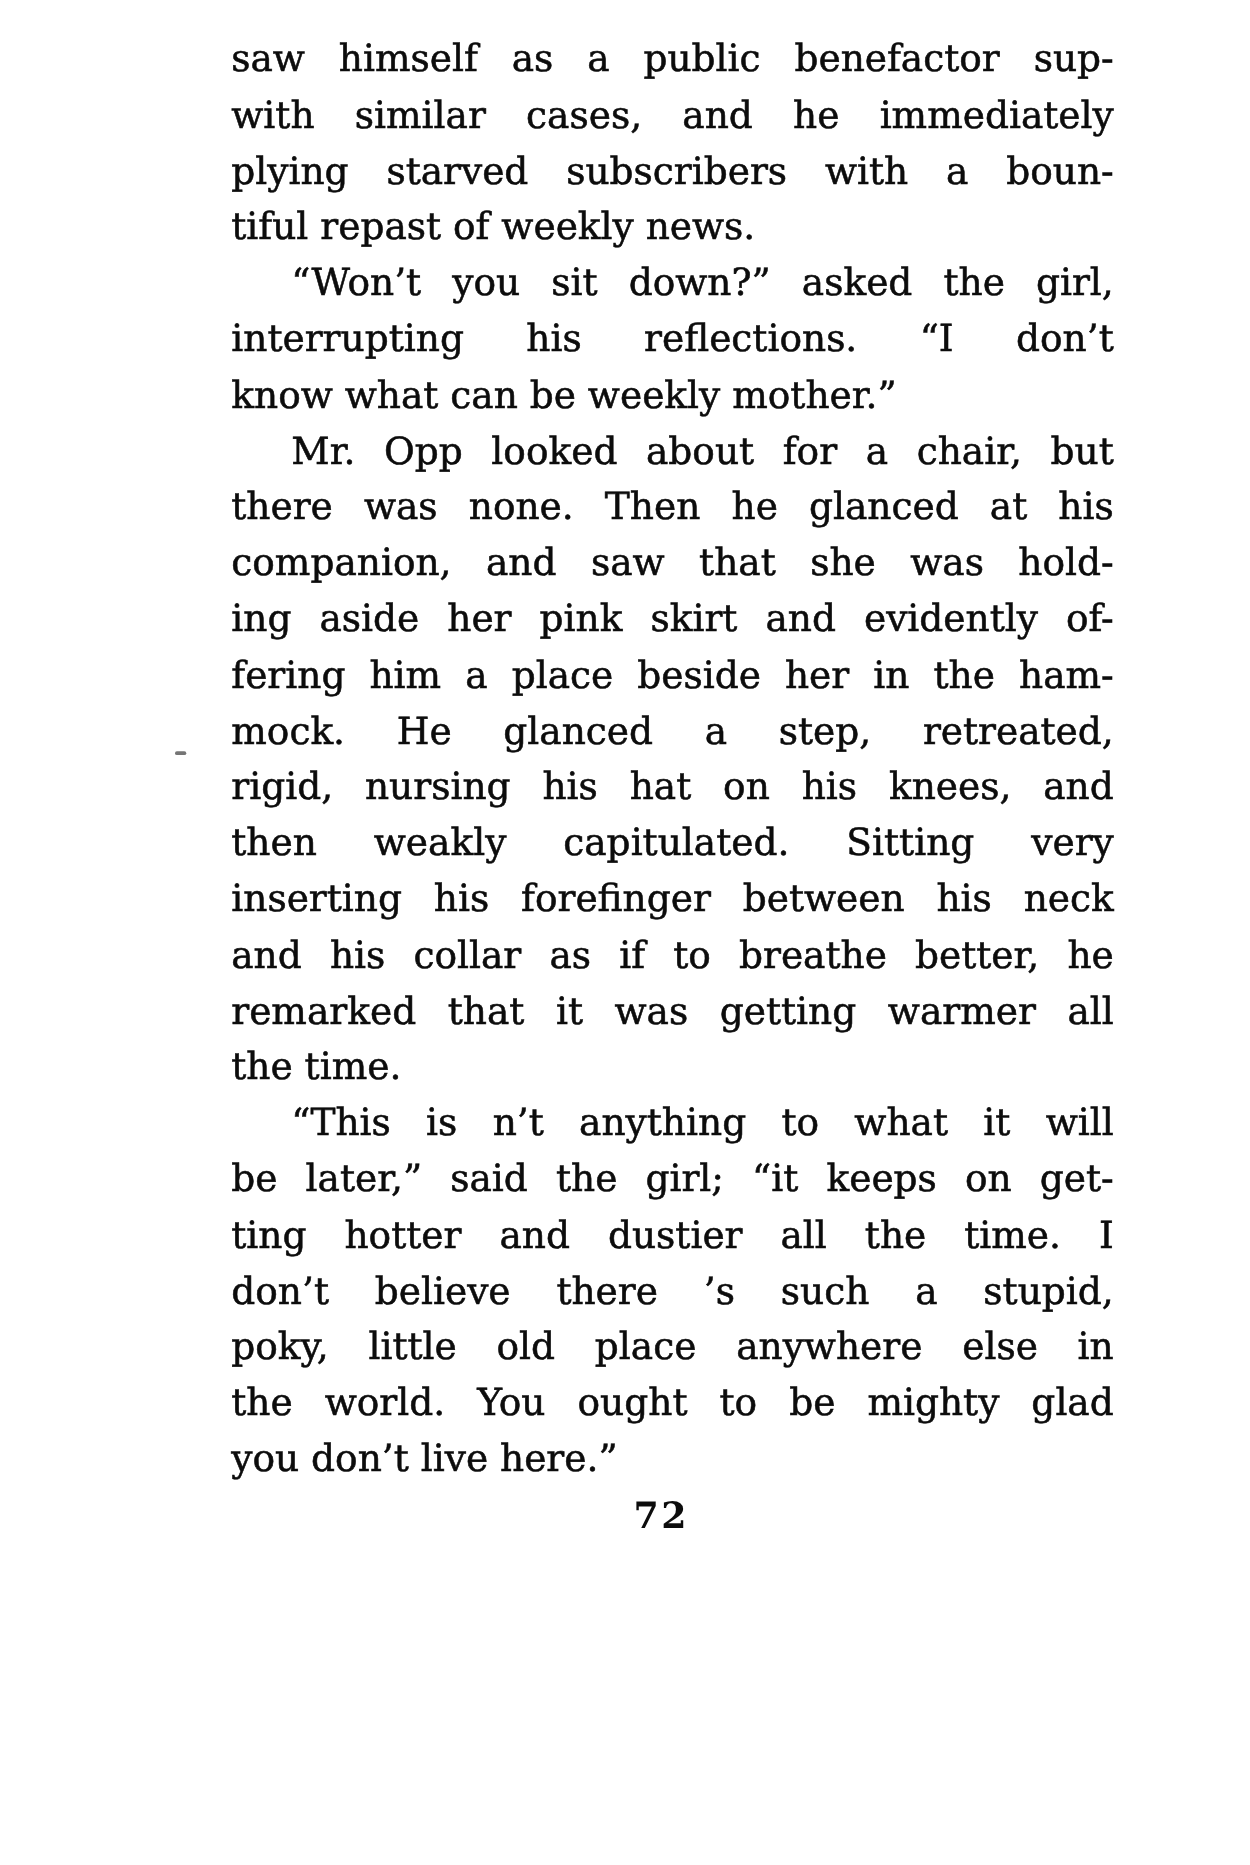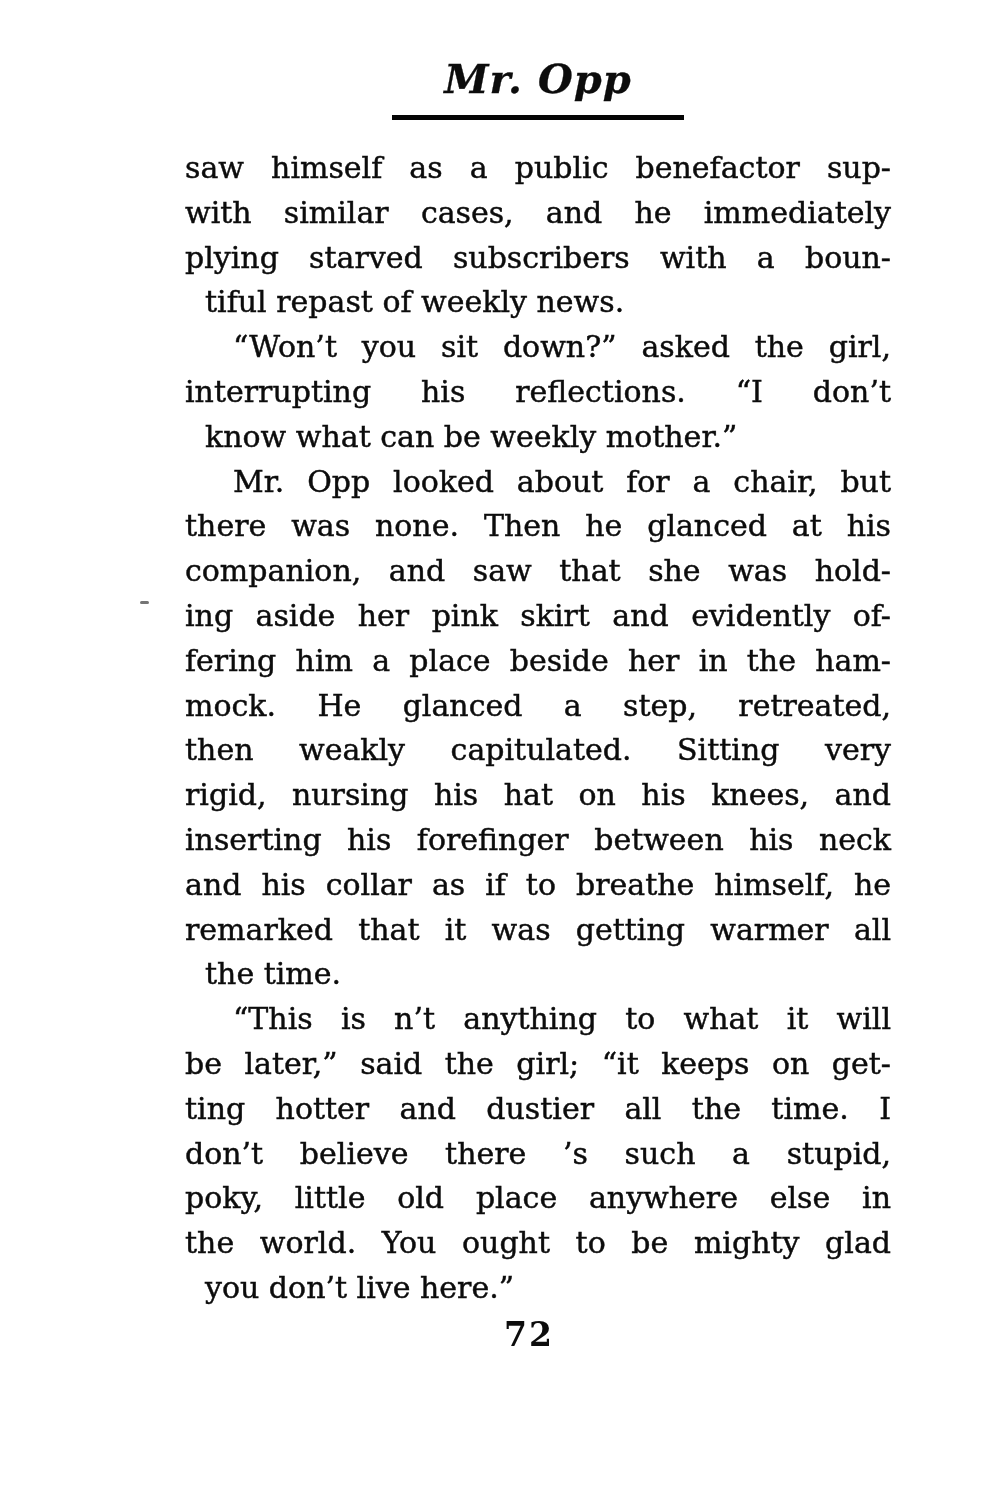--- a/index.html
+++ b/index.html
@@ -49,29 +49,28 @@
   .paragraph { margin: 0; }
   .line {
     height: 44.8px;
     line-height: 44.8px;
     text-align: justify;
     text-align-last: justify;
     overflow: visible;
   }
   .line.last {
     text-align-last: left;
-    margin-left: 20px;
   }
   .line.indent {
     padding-left: 48px;
   }
   .page-number {
     margin-top: 4px;
     text-align: center;
-    font-size: 33px;
+    font-size: 29px;
     font-weight: bold;
     position: relative;
     left: -9px;
     letter-spacing: 2px;
   }
   .scan-artifact {
     position: absolute;
     left: 140px;
     top: 601px;
     width: 9px;
@@ -80,47 +79,43 @@
     border-radius: 2px;
     opacity: 0.7;
   }
 </style>
 </head>
 <body>
 
 <div class="book-page">
   <div class="scan-artifact"></div>
   <div class="content">
-    <div class="page-header">
-      <span class="page-title">Mr. Opp</span>
-      <div class="title-rule"></div>
-    </div>
     <div class="body-text">
         <div class="paragraph">
           <div class="line">saw himself as a public benefactor sup-</div>
           <div class="line">with similar cases, and he immediately</div>
           <div class="line">plying starved subscribers with a boun-</div>
           <div class="line last">tiful repast of weekly news.</div>
         </div>
         <div class="paragraph">
           <div class="line indent">“Won’t you sit down?” asked the girl,</div>
           <div class="line">interrupting his reflections. “I don’t</div>
           <div class="line last">know what can be weekly mother.”</div>
         </div>
         <div class="paragraph">
           <div class="line indent">Mr. Opp looked about for a chair, but</div>
           <div class="line">there was none. Then he glanced at his</div>
           <div class="line">companion, and saw that she was hold-</div>
           <div class="line">ing aside her pink skirt and evidently of-</div>
           <div class="line">fering him a place beside her in the ham-</div>
           <div class="line">mock. He glanced a step, retreated,</div>
+          <div class="line">rigid, nursing his hat on his knees, and</div>
           <div class="line">then weakly capitulated. Sitting very</div>
-          <div class="line">rigid, nursing his hat on his knees, and</div>
           <div class="line">inserting his forefinger between his neck</div>
-          <div class="line">and his collar as if to breathe himself, he</div>
+          <div class="line">and his collar as if to breathe better, he</div>
           <div class="line">remarked that it was getting warmer all</div>
           <div class="line last">the time.</div>
         </div>
         <div class="paragraph">
           <div class="line indent">“This is n’t anything to what it will</div>
           <div class="line">be later,” said the girl; “it keeps on get-</div>
           <div class="line">ting hotter and dustier all the time. I</div>
           <div class="line">don’t believe there ’s such a stupid,</div>
           <div class="line">poky, little old place anywhere else in</div>
           <div class="line">the world. You ought to be mighty glad</div>

